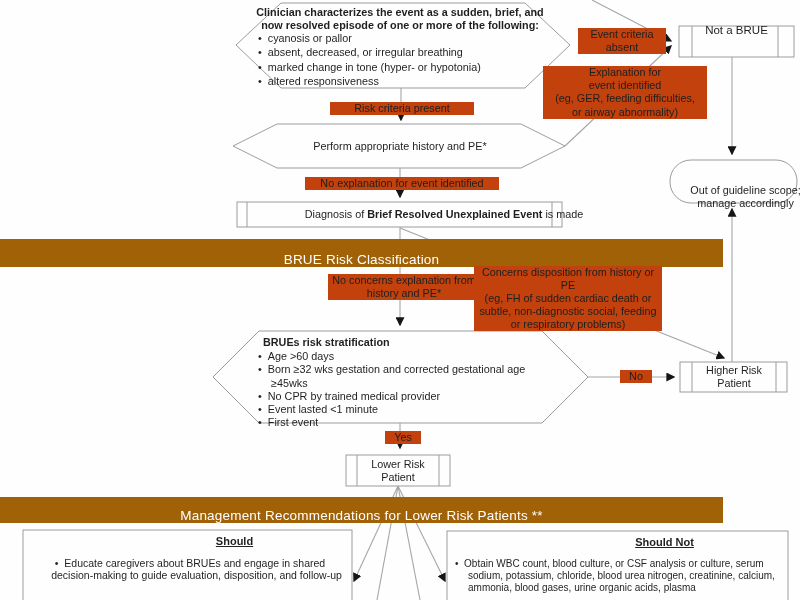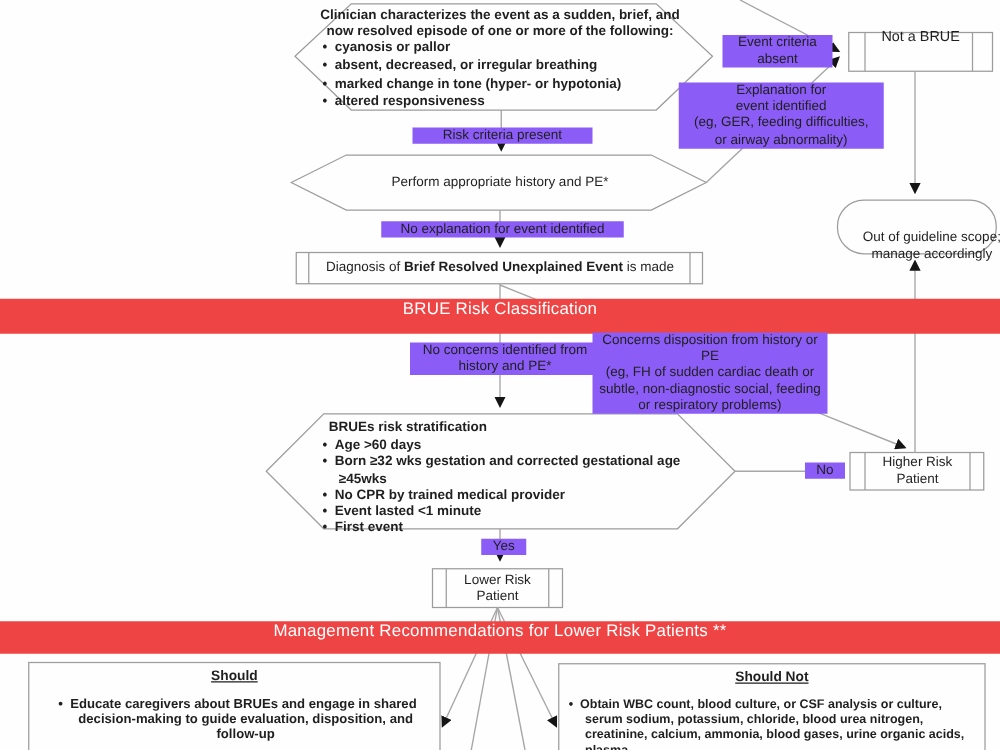--- a/index.html
+++ b/index.html
@@ -2,27 +2,27 @@
 <html><head>
 <meta charset="utf-8">
 <style>
   html,body{margin:0;padding:0;background:#fff;}
   #stage{position:relative;width:800px;height:600px;background:#fefefe;overflow:hidden;
          font-family:"Liberation Sans",sans-serif;color:#1f1f1f;}
   #connector-layer{position:absolute;left:0;top:0;z-index:1;}
   .txt{position:absolute;z-index:3;line-height:12.8px;font-size:10.8px;}
   .ctr{text-align:center;}
   .bold{font-weight:bold;}
-  .wbg{background:#8b5cf6;padding:0 2px;}
-  .banner{position:absolute;left:0;width:800px;background:#ef4444;color:#fff;z-index:2;
-          display:flex;align-items:flex-start;justify-content:center;font-size:13.5px;letter-spacing:.2px;}
-  ul.blist{list-style:none;margin:0;padding:0;font-weight:bold;}
+  .wbg{background:#c2410c;padding:0 2px;}
+  .banner{position:absolute;left:0;width:723px;background:#a16207;color:#fff;z-index:2;
+          display:flex;align-items:flex-end;justify-content:center;font-size:13.5px;letter-spacing:.2px;}
+  ul.blist{list-style:none;margin:0;padding:0;}
   ul.blist li{padding-left:13px;text-indent:-13px;}
   ul.blist li::before{content:"\2022\00a0\00a0";}
-  .under{text-decoration:underline;font-weight:bold;}
+  .under{text-decoration:underline;font-weight:bold;padding-left:47px;}
 </style>
 </head>
 <body>
 
 <div id="stage">
 
   <svg id="connector-layer" width="800" height="600" viewBox="0 0 800 600">
     <defs>
       <marker id="ah" viewBox="0 0 10 10" refX="8.5" refY="5" markerWidth="9" markerHeight="9" orient="auto-start-reverse" markerUnits="userSpaceOnUse">
         <path d="M0,0 L10,5 L0,10 z" fill="#151515"></path>
@@ -104,50 +104,50 @@
     <div>event identified</div>
     <div>(eg, GER, feeding difficulties,</div>
     <div>or airway abnormality)</div>
   </div>
 
   <div class="txt ctr" style="left:694px;top:24px;width:85px;font-size:11.5px;">Not a BRUE</div>
 
   <div class="txt ctr" style="left:250px;top:140px;width:300px;">Perform appropriate history and PE*</div>
   <div class="txt ctr wbg" style="left:305px;top:177px;width:190px;">No explanation for event identified</div>
 
-  <div class="txt ctr" style="left:247px;top:208px;width:306px;">
+  <div class="txt ctr" style="left:247px;top:208px;width:306px;padding-left:44px;">
     <span>Diagnosis of </span><span class="bold">Brief Resolved Unexplained Event</span><span> is made</span>
   </div>
 
   <div class="txt ctr" style="left:672px;top:184px;width:147px;line-height:13px;">
     <div>Out of guideline scope;</div>
     <div>manage accordingly</div>
   </div>
 
   <div class="txt ctr wbg" style="left:328px;top:274px;width:148px;line-height:13px;">
-    <div>No concerns identified from</div>
+    <div>No concerns explanation from</div>
     <div>history and PE*</div>
   </div>
   <div class="txt ctr wbg" style="left:474px;top:266px;width:184px;line-height:13px;">
     <div>Concerns disposition from history or PE</div>
     <div>(eg, FH of sudden cardiac death or</div>
     <div>subtle, non-diagnostic social, feeding</div>
     <div>or respiratory problems)</div>
   </div>
 
   <div class="txt bold" style="left:263px;top:336px;">BRUEs risk stratification</div>
   <ul class="txt blist" style="left:258px;top:350px;width:305px;line-height:13.3px;">
     <li>Age &gt;60 days</li>
     <li>Born ≥32 wks gestation and corrected gestational age ≥45wks</li>
     <li>No CPR by trained medical provider</li>
     <li>Event lasted &lt;1 minute</li>
     <li>First event</li>
   </ul>
 
-  <div class="txt ctr wbg" style="left:644px;top:370px;width:28px;">No</div>
+  <div class="txt ctr wbg" style="left:620px;top:370px;width:28px;">No</div>
   <div class="txt ctr" style="left:690px;top:364px;width:88px;line-height:13px;">
     <div>Higher Risk</div>
     <div>Patient</div>
   </div>
 
   <div class="txt ctr wbg" style="left:385px;top:431px;width:32px;">Yes</div>
   <div class="txt ctr" style="left:355px;top:458px;width:86px;line-height:13px;">
     <div>Lower Risk</div>
     <div>Patient</div>
   </div>

